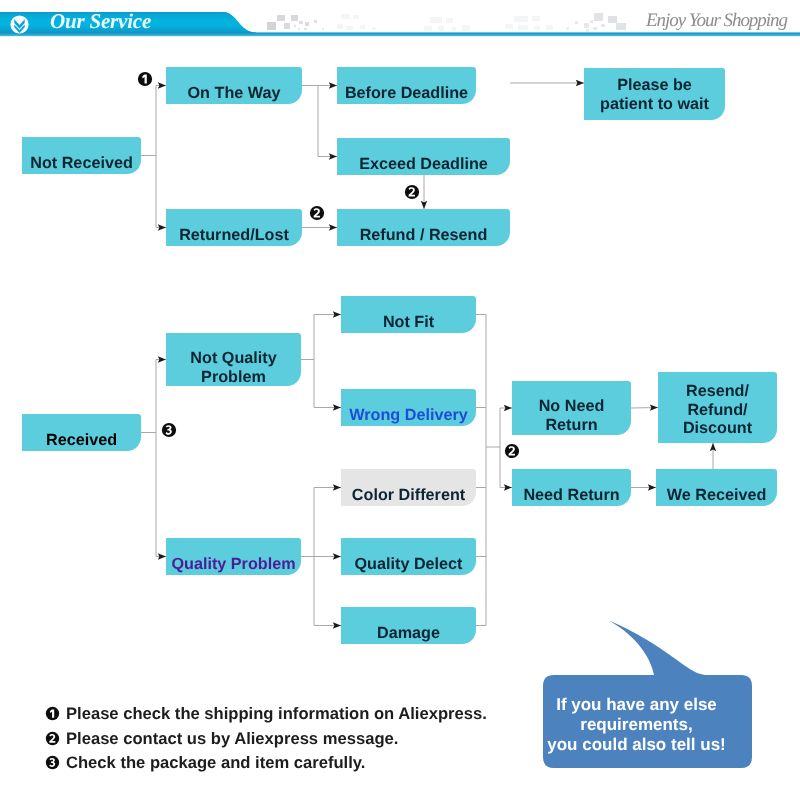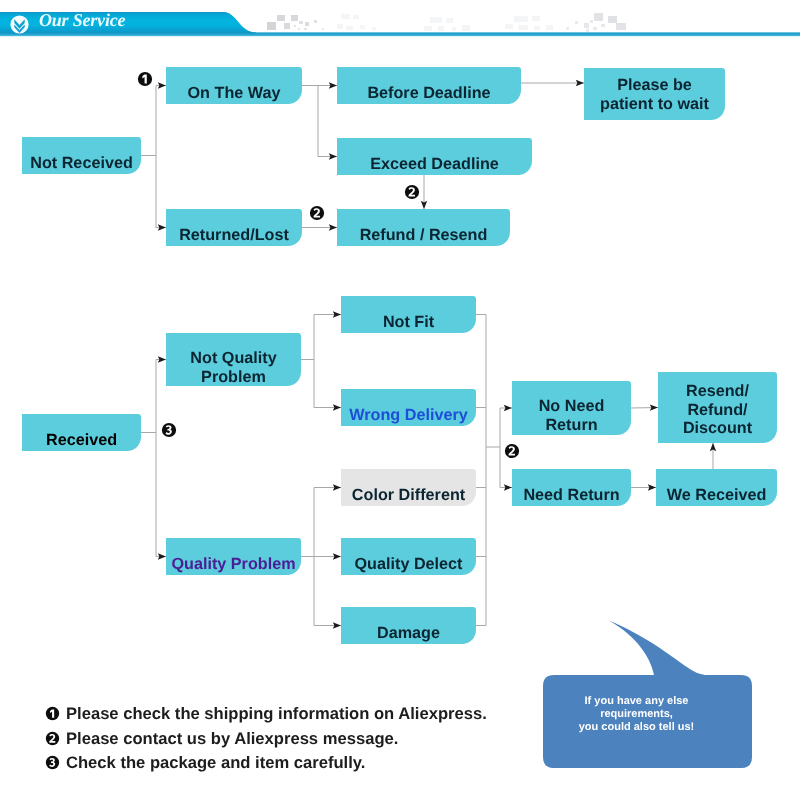--- a/index.html
+++ b/index.html
@@ -5,41 +5,41 @@
 <style>
   html,body{margin:0;padding:0;background:#ffffff;}
   body{width:800px;height:800px;font-family:"Liberation Sans",sans-serif;position:relative;overflow:hidden;
        -webkit-font-smoothing:antialiased;text-rendering:geometricPrecision;}
   #root{position:absolute;left:0;top:0;width:800px;height:800px;background:#ffffff;}
   .vh{position:absolute;width:1px;height:1px;overflow:hidden;clip:rect(0 0 0 0);white-space:nowrap;}
 
   
   .hdr{position:absolute;left:0;top:0;width:800px;height:42px;}
   .hdr-svg{position:absolute;left:0;top:0;}
-  .hdr-title{position:absolute;left:39px;top:11px;font-family:"Liberation Serif",serif;font-style:italic;
-       font-weight:bold;font-size:18px;color:#eafcff;letter-spacing:-0.2px;line-height:1;}
+  .hdr-title{position:absolute;left:50px;top:11px;font-family:"Liberation Serif",serif;font-style:italic;
+       font-weight:bold;font-size:21px;color:#eafcff;letter-spacing:-0.2px;line-height:1;}
   .hdr-badge{position:absolute;left:8.5px;top:14px;width:21px;height:21px;line-height:0;}
   .hdr-tag{position:absolute;left:646px;top:11px;font-family:"Liberation Serif",serif;font-style:italic;
        font-size:19px;color:#8d8d8d;line-height:1;letter-spacing:-1.05px;}
 
   
   .fsvg{position:absolute;left:0;top:0;}
   .box{position:absolute;box-sizing:border-box;background:#5ccddc;color:#0b2532;font-weight:bold;
        display:flex;align-items:center;justify-content:center;text-align:center;
        border-radius:0 3px 14px 0;font-size:16.2px;line-height:1.17;white-space:pre-line;padding-top:16px;}
   .num{position:absolute;width:16px;height:16px;line-height:0;}
 
   
   .note{position:absolute;left:45px;font-size:16.6px;font-weight:bold;color:#1d1d1d;
        white-space:nowrap;line-height:1;}
   .note .nb{display:inline-block;width:15px;height:15px;margin-right:6px;vertical-align:-2px;line-height:0;}
 
   
   .bubble-txt{position:absolute;left:543px;top:695px;width:187px;text-align:center;color:#ffffff;
-       font-weight:bold;font-size:11px;line-height:1.19;white-space:pre-line;}
+       font-weight:bold;font-size:17px;line-height:1.19;white-space:pre-line;}
 </style>
 </head>
 <body>
 
 <div id="root">
 
   <div class="hdr">
     <svg class="hdr-svg" width="800" height="42">
       <defs>
         <linearGradient id="bandg" x1="0" y1="0" x2="0" y2="1">
@@ -104,20 +104,21 @@
 
     <div class="hdr-badge">
       <svg width="21" height="21" viewBox="0 0 21 21">
         <circle cx="10.5" cy="10.5" r="9.1" fill="#f4fcff"></circle>
         <path d="M5.3 5.3 L10.5 11.0 L15.7 5.3 L15.7 9.0 L10.5 14.7 L5.3 9.0 Z" fill="#10a2d4"></path>
         <path d="M5.3 10.4 L10.5 16.1 L15.7 10.4 L15.7 13.2 L10.5 18.9 L5.3 13.2 Z" fill="#10a2d4"></path>
       </svg>
     </div>
 
     <div class="hdr-title">Our Service</div>
+    <div class="hdr-tag">Enjoy Your Shopping</div>
   </div>
 
   <svg class="fsvg" width="800" height="800">
     <defs>
       <marker id="arrowhead" markerWidth="10" markerHeight="9" refX="8.6" refY="4.5" orient="auto" markerUnits="userSpaceOnUse">
         <path d="M0.4 1.3 L8.6 4.5 L0.4 7.7 L2.0 4.5 Z" fill="#1b1b1b"></path>
       </marker>
     </defs>
     <g fill="none" stroke="#a8a8a8" stroke-width="1">
       <polyline points="141,155.5 156,155.5"></polyline>
@@ -157,22 +158,22 @@
       <polyline points="631,408 658,407.5" marker-end="url(#arrowhead)"></polyline>
       <polyline points="631,487.5 656,487.5" marker-end="url(#arrowhead)"></polyline>
       <polyline points="713,469 713,443" marker-end="url(#arrowhead)"></polyline>
     </g>
   </svg>
 
   <div>
     <div class="box" style="left: 22px; top: 137px; width: 119px; height: 37px; background: rgb(92, 205, 220); color: rgb(11, 37, 50);">Not Received</div>
     <div class="box" style="left: 166px; top: 67px; width: 136px; height: 37px; background: rgb(92, 205, 220); color: rgb(11, 37, 50);">On The Way</div>
     <div class="box" style="left: 166px; top: 209px; width: 136px; height: 37px; background: rgb(92, 205, 220); color: rgb(11, 37, 50);">Returned/Lost</div>
-    <div class="box" style="left: 337px; top: 67px; width: 184px; height: 37px; background: rgb(92, 205, 220); color: rgb(11, 37, 50);">Before Deadline</div>
-    <div class="box" style="left: 337px; top: 138px; width: 195px; height: 37px; background: rgb(92, 205, 220); color: rgb(11, 37, 50);">Exceed Deadline</div>
+    <div class="box" style="left: 337px; top: 67px; width: 139px; height: 37px; background: rgb(92, 205, 220); color: rgb(11, 37, 50);">Before Deadline</div>
+    <div class="box" style="left: 337px; top: 138px; width: 173px; height: 37px; background: rgb(92, 205, 220); color: rgb(11, 37, 50);">Exceed Deadline</div>
     <div class="box" style="left: 337px; top: 209px; width: 173px; height: 37px; background: rgb(92, 205, 220); color: rgb(11, 37, 50);">Refund / Resend</div>
     <div class="box" style="left: 584px; top: 68px; width: 141px; height: 52px; padding-top: 1px; background: rgb(92, 205, 220); color: rgb(11, 37, 50);">Please be
 patient to wait</div>
     <div class="box" style="left: 22px; top: 414px; width: 119px; height: 37px; background: rgb(92, 205, 220); color: #000000;">Received</div>
     <div class="box" style="left: 166px; top: 333px; width: 135px; height: 53px; background: rgb(92, 205, 220); color: rgb(11, 37, 50);">Not Quality
 Problem</div>
     <div class="box" style="left: 166px; top: 538px; width: 135px; height: 37px; background: rgb(92, 205, 220); color: #4c1d95;">Quality Problem</div>
     <div class="box" style="left: 341px; top: 296px; width: 135px; height: 37px; background: rgb(92, 205, 220); color: rgb(11, 37, 50);">Not Fit</div>
     <div class="box" style="left: 341px; top: 389px; width: 135px; height: 37px; background: rgb(92, 205, 220); color: #1d4ed8;">Wrong Delivery</div>
     <div class="box" style="left: 341px; top: 469px; width: 135px; height: 37px; background: #e5e5e5; color: rgb(11, 37, 50);">Color Different</div>

